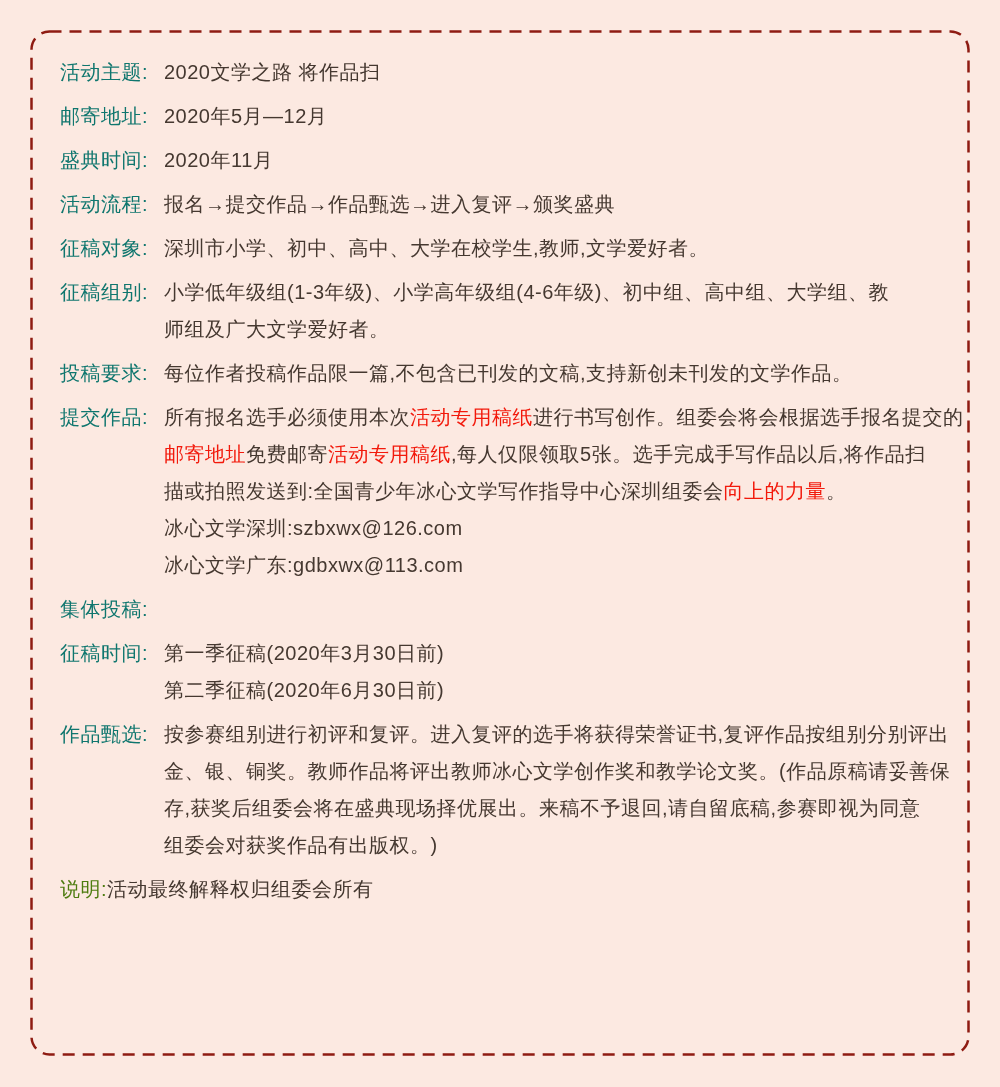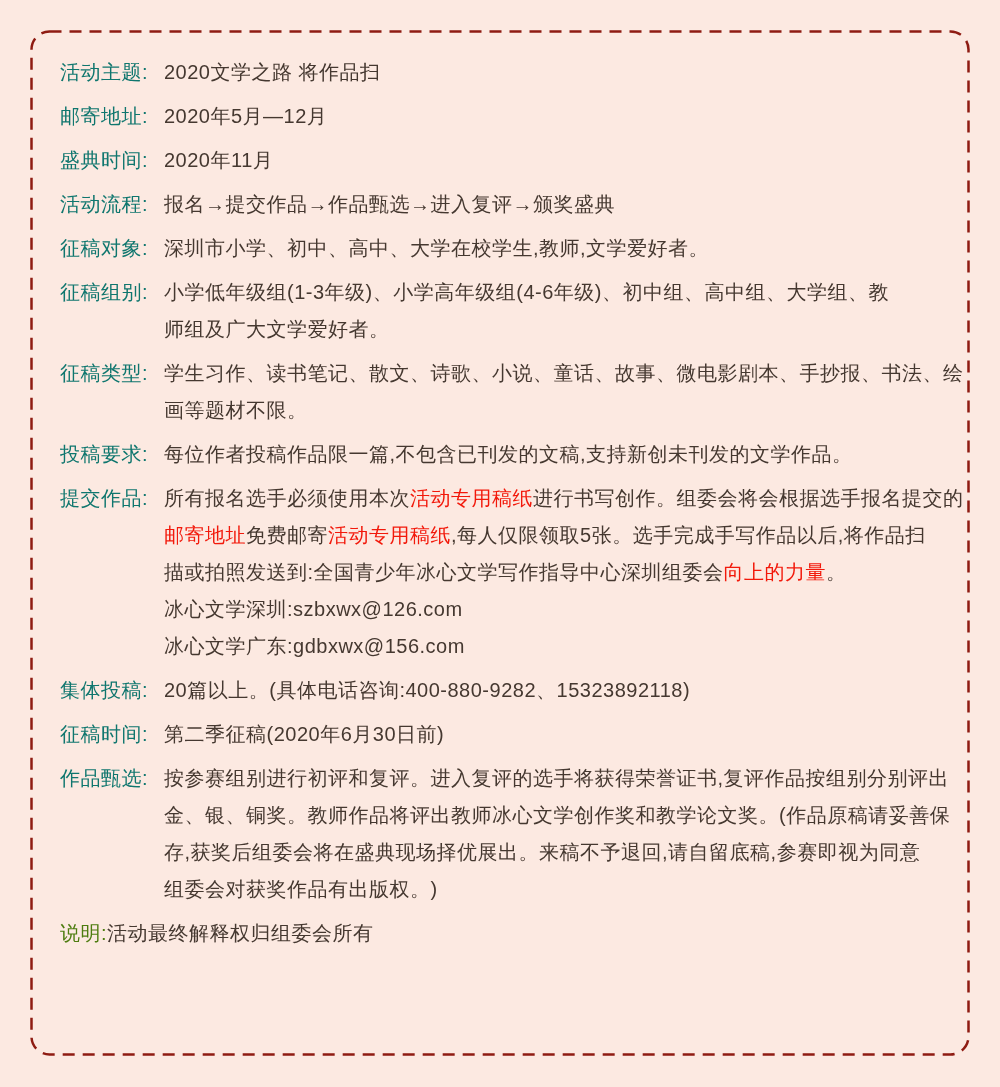--- a/index.html
+++ b/index.html
@@ -72,27 +72,20 @@
     </div>
 
     <div class="row">
       <span class="label">征稿组别:</span>
       <div class="body">
         <div class="line">小学低年级组(1-3年级)、小学高年级组(4-6年级)、初中组、高中组、大学组、教</div>
         <div class="line">师组及广大文学爱好者。</div>
       </div>
     </div>
 
-    <div class="row">
-      <span class="label">征稿类型:</span>
-      <div class="body">
-        <div class="line">学生习作、读书笔记、散文、诗歌、小说、童话、故事、微电影剧本、手抄报、书法、绘</div>
-        <div class="line">画等题材不限。</div>
-      </div>
-    </div>
 
     <div class="row">
       <span class="label">投稿要求:</span>
       <div class="body">
         <div class="line"><span>每位作者投稿作品限一篇,不包含已刊发的文稿,支持新创未刊发的文学作品。</span></div>
       </div>
     </div>
 
     <div class="row">
       <span class="label">提交作品:</span>
@@ -100,34 +93,32 @@
         <div class="line">
           <span>所有报名选手必须使用本次</span><span class="hl">活动专用稿纸</span><span>进行书写创作。组委会将会根据选手报名提交的</span>
         </div>
         <div class="line">
           <span class="hl">邮寄地址</span><span>免费邮寄</span><span class="hl">活动专用稿纸</span><span>,每人仅限领取5张。选手完成手写作品以后,将作品扫</span>
         </div>
         <div class="line">
           <span>描或拍照发送到:全国青少年冰心文学写作指导中心深圳组委会</span><span class="hl">向上的力量</span><span>。</span>
         </div>
         <div class="line">冰心文学深圳:szbxwx@126.com</div>
-        <div class="line">冰心文学广东:gdbxwx@156.com</div>
+        <div class="line">冰心文学广东:gdbxwx@113.com</div>
       </div>
     </div>
 
     <div class="row">
       <span class="label">集体投稿:</span>
-      <div class="body">
-        <div class="line"><span>20篇以上。(具体电话咨询:400-880-9282、15323892118)</span></div>
-      </div>
     </div>
 
     <div class="row">
       <span class="label">征稿时间:</span>
       <div class="body">
+        <div class="line">第一季征稿(2020年3月30日前)</div>
         <div class="line">第二季征稿(2020年6月30日前)</div>
       </div>
     </div>
 
     <div class="row">
       <span class="label">作品甄选:</span>
       <div class="body">
         <div class="line">按参赛组别进行初评和复评。进入复评的选手将获得荣誉证书,复评作品按组别分别评出</div>
         <div class="line">金、银、铜奖。教师作品将评出教师冰心文学创作奖和教学论文奖。(作品原稿请妥善保</div>
         <div class="line">存,获奖后组委会将在盛典现场择优展出。来稿不予退回,请自留底稿,参赛即视为同意</div>

